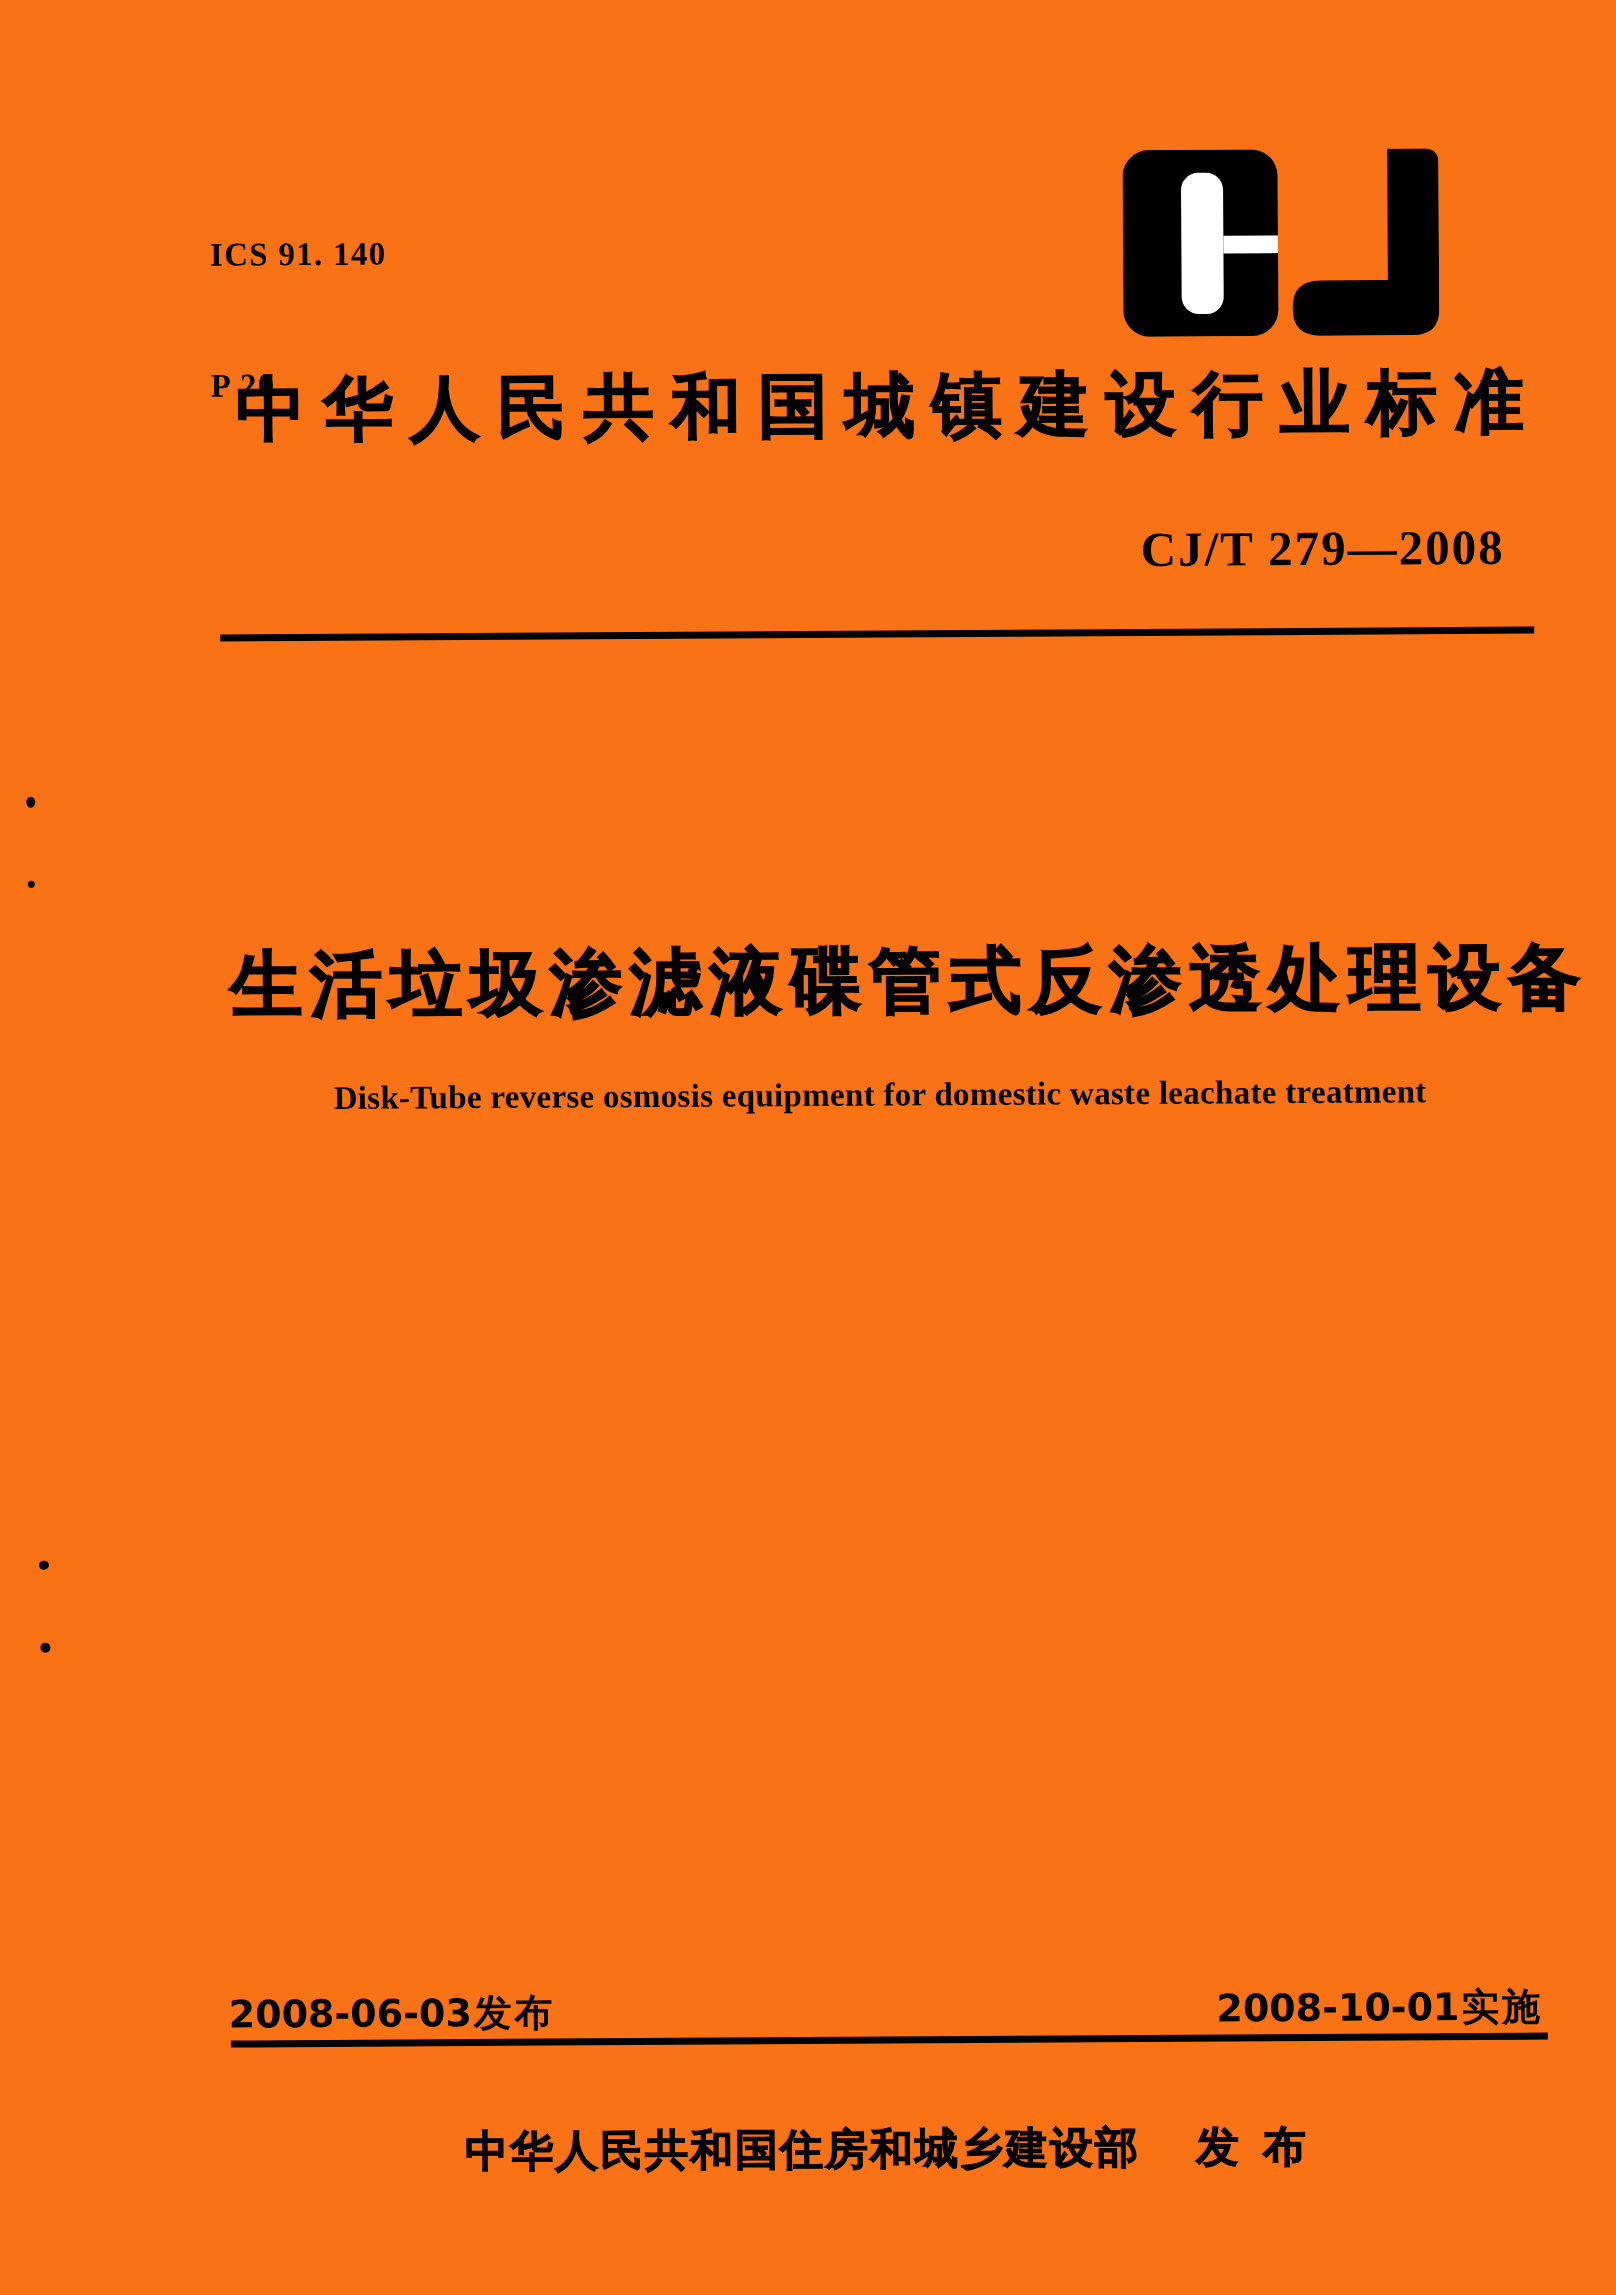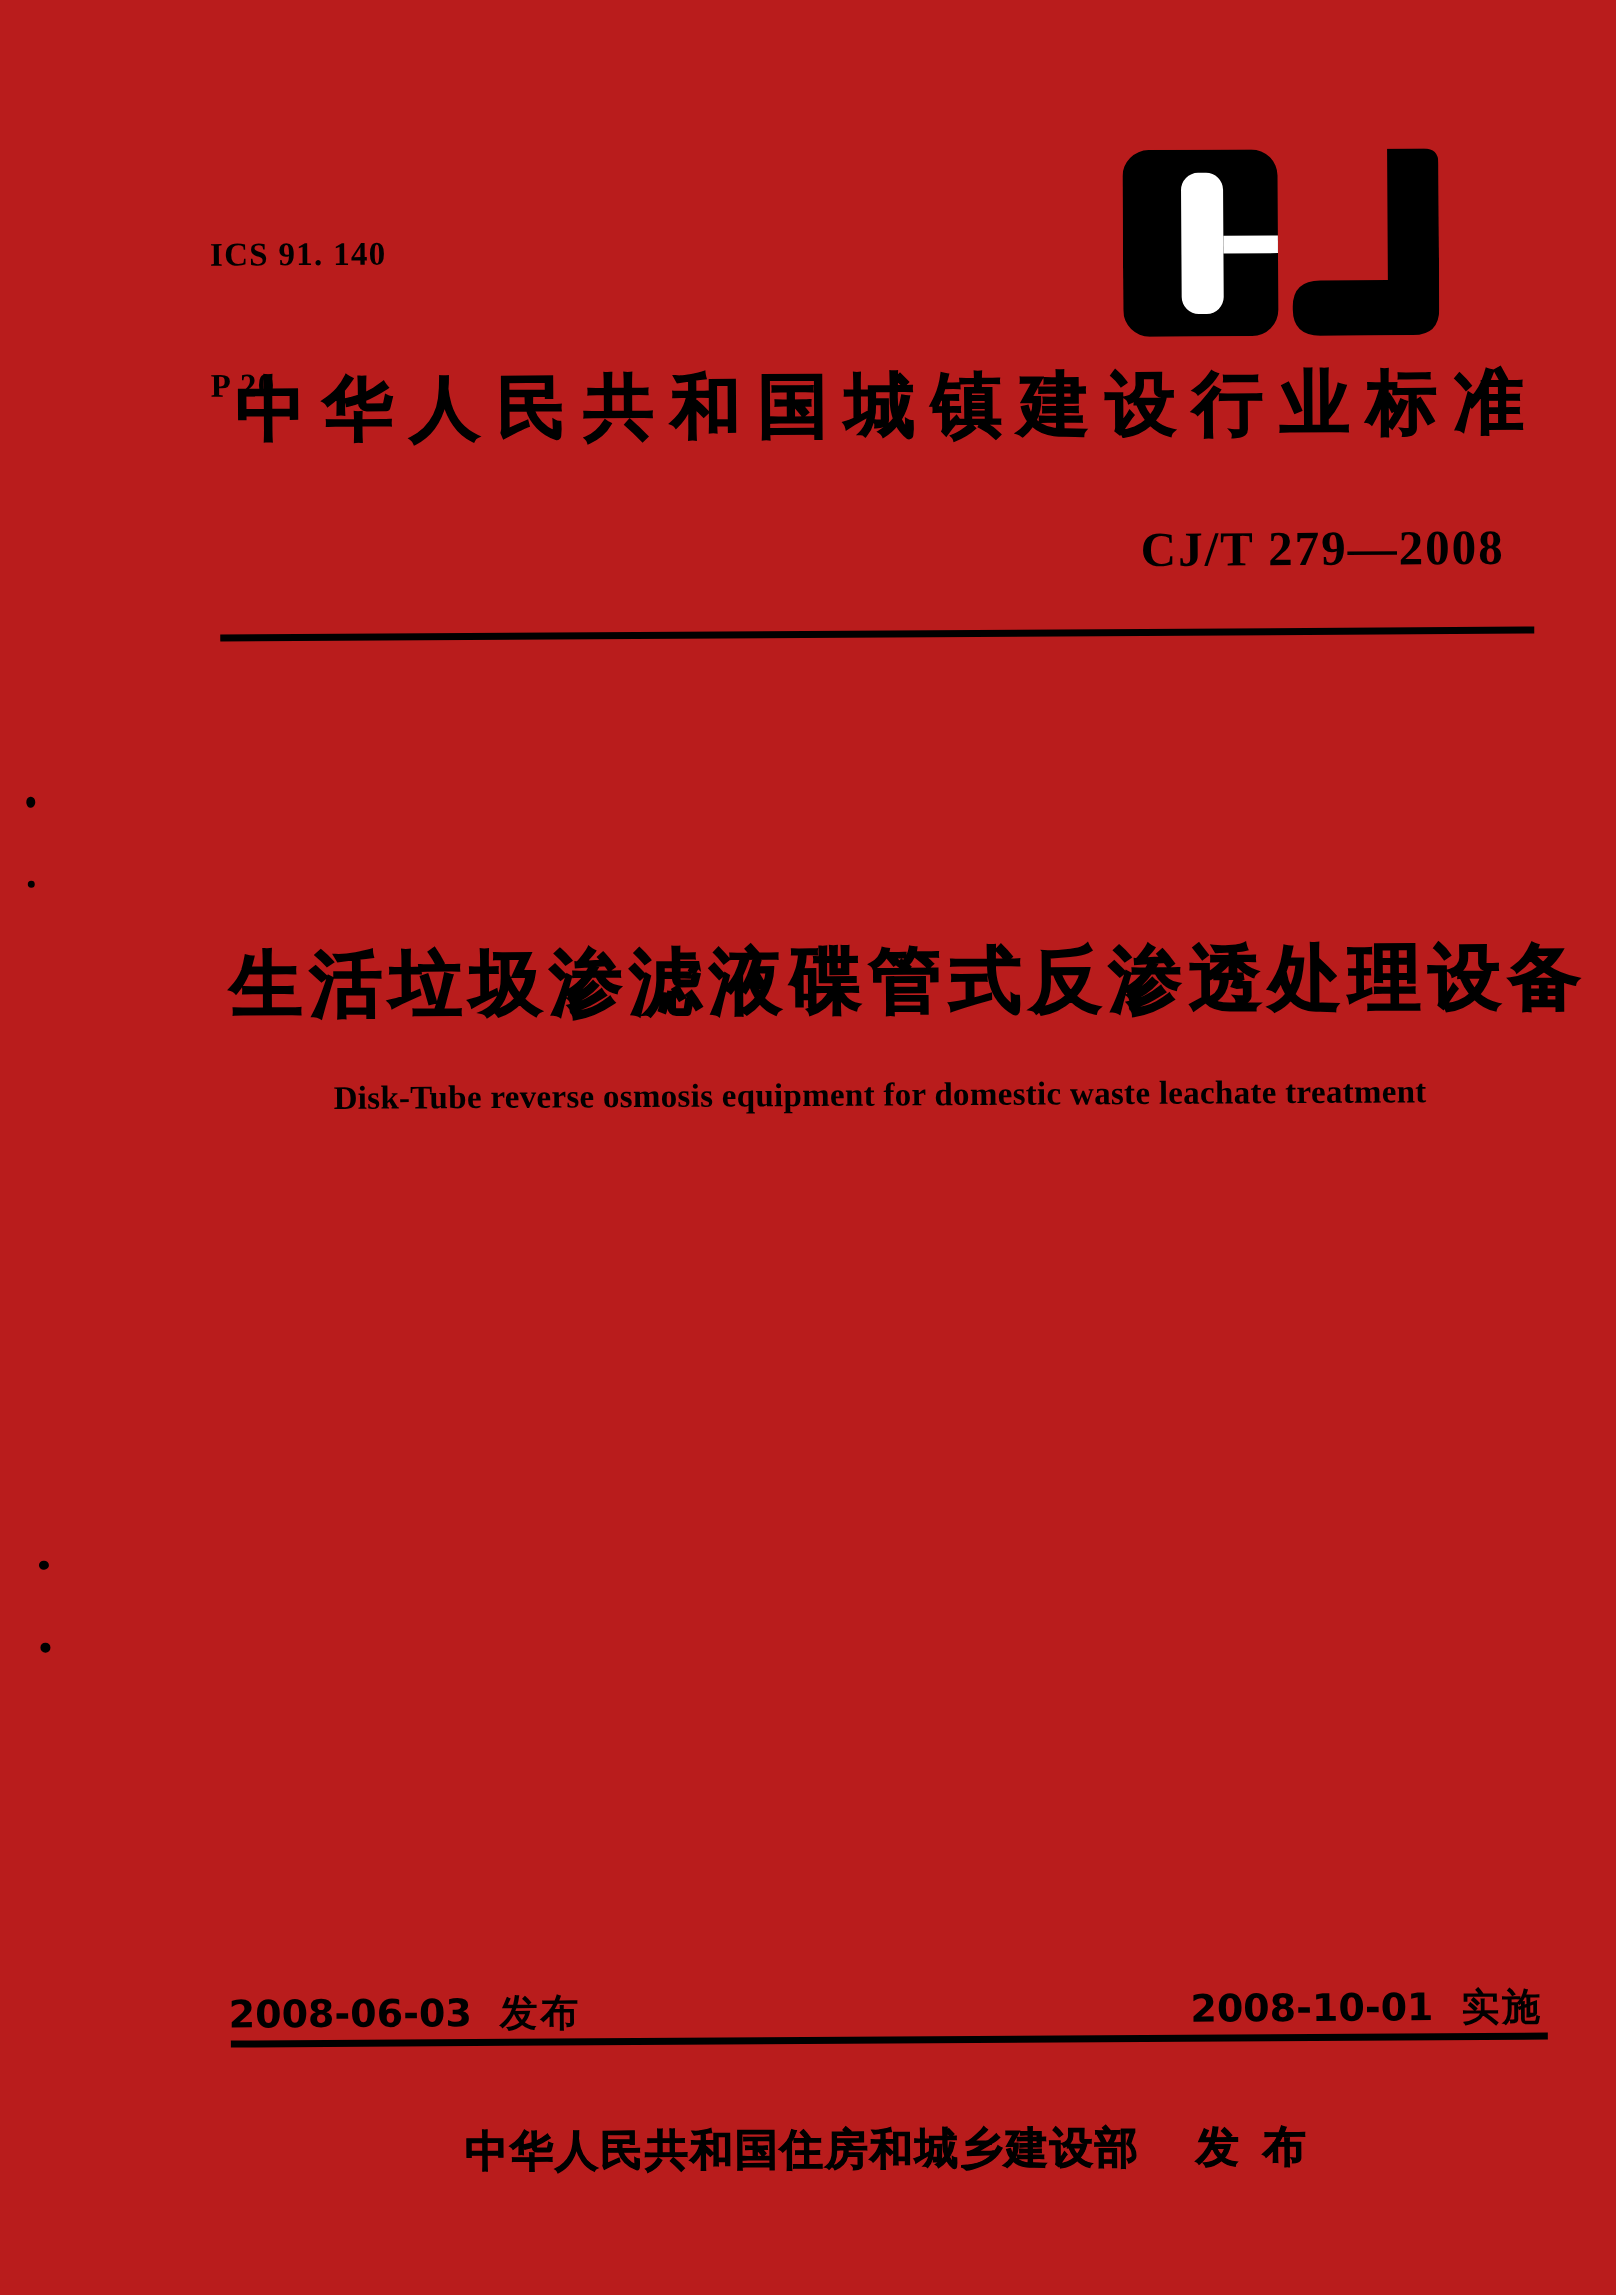--- a/index.html
+++ b/index.html
@@ -4,21 +4,21 @@
 <style>
   html, body {
     margin: 0;
     padding: 0;
     background: #e8e8e8;
   }
   #page {
     position: relative;
     width: 1616px;
     height: 2295px;
-    background: #b91c1c;
+    background: #f97316;
     overflow: hidden;
     font-family: "Liberation Serif", "DejaVu Serif", serif;
     color: #000000;
   }
   .tilt {
     position: absolute;
     inset: 0;
     transform: rotate(-0.35deg);
     transform-origin: 808px 1246px;
   }
@@ -115,21 +115,21 @@
   .dates-row {
     top: 1991px;
     display: flex;
     justify-content: space-between;
     align-items: baseline;
     font-family: "DejaVu Sans", "Liberation Sans", sans-serif;
     font-weight: bold;
     font-size: 38px;
     line-height: 1.1;
   }
-  .date-label { margin-left: 28px; letter-spacing: 2.6px; }
+  .date-label { margin-left: 2px; letter-spacing: 2.6px; }
 
   .issuer-row {
     top: 2124px;
     text-align: center;
     font-size: 43px;
     font-weight: bold;
     letter-spacing: 2px;
     line-height: 1.2;
     -webkit-text-stroke: 1px #000;
     white-space: nowrap;

